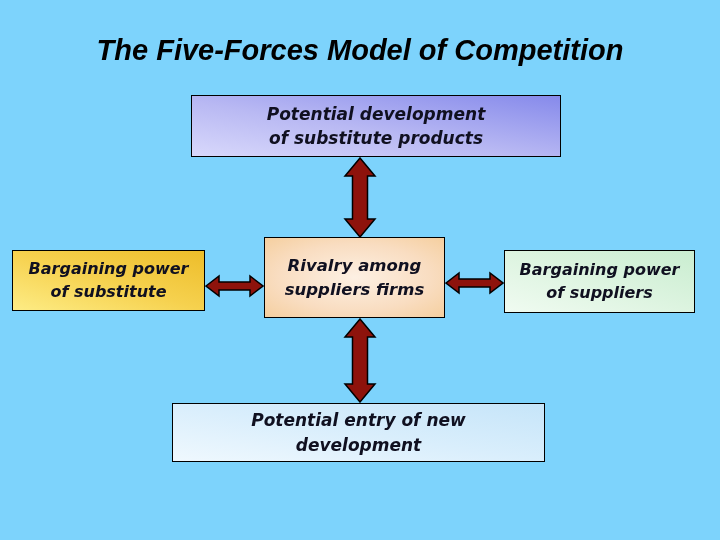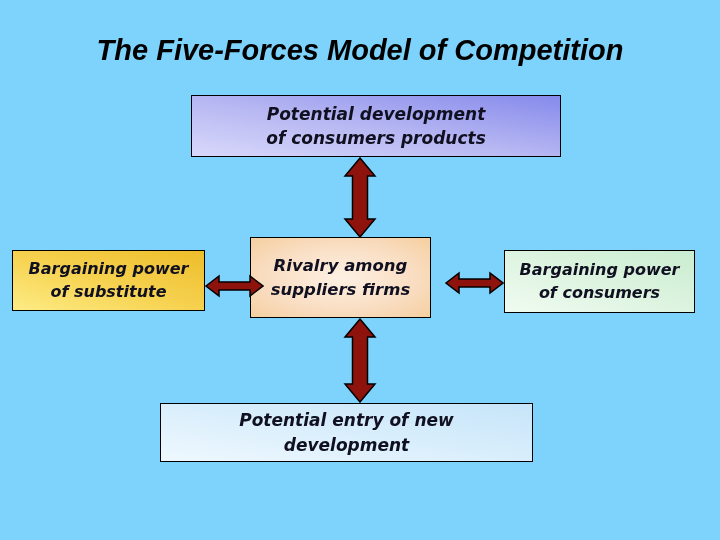--- a/index.html
+++ b/index.html
@@ -50,65 +50,65 @@
     font-size: 17px;
     background: linear-gradient(to bottom left, #868aeb 0%, #b9b9f3 55%, #d8d8fb 100%);
     margin-left: 16px;
   }
   .box-suppliers {
     left: 12px; top: 250px; width: 193px; height: 61px;
     font-size: 16px;
     background: linear-gradient(to bottom left, #edbd2a 0%, #f6d14e 50%, #fdec85 100%);
   }
   .box-rivalry {
-    left: 250px; top: 237px; width: 181px; height: 81px;
+    left: 264px; top: 237px; width: 181px; height: 81px;
     font-size: 16.5px;
     background: radial-gradient(ellipse at center, #fdf0e3 0%, #f9ddc1 60%, #f5cf9f 100%);
   }
   .box-consumers {
     left: 504px; top: 250px; width: 191px; height: 63px;
     font-size: 16px;
     background: linear-gradient(to bottom left, #c9edd0 0%, #ddf4e0 50%, #f0fbf1 100%);
   }
   .box-entrants {
-    left: 160px; top: 403px; width: 373px; height: 59px;
+    left: 172px; top: 403px; width: 373px; height: 59px;
     font-size: 17px;
     background: linear-gradient(to bottom left, #c6e5f9 0%, #d9eefc 50%, #eff8fe 100%);
   }
   .arrow { position: absolute; }
   .arrow-v-top    { left: 343px; top: 157px; }
   .arrow-v-bottom { left: 343px; top: 318px; }
   .arrow-h-left   { left: 205px; top: 274px; }
   .arrow-h-right  { left: 445px; top: 271px; }
 </style>
 </head>
 <body>
 
 <div class="slide">
 
   <h1 class="slide-title">The Five-Forces Model of Competition</h1>
 
   <div class="box box-substitutes">
     <div class="line">Potential development</div>
-    <div class="line">of consumers products</div>
+    <div class="line">of substitute products</div>
   </div>
 
   <div class="box box-suppliers">
     <div class="line">Bargaining power</div>
     <div class="line">of substitute</div>
   </div>
 
   <div class="box box-rivalry">
     <div class="line">Rivalry among</div>
     <div class="line">suppliers firms</div>
   </div>
 
   <div class="box box-consumers">
     <div class="line">Bargaining power</div>
-    <div class="line">of consumers</div>
+    <div class="line">of suppliers</div>
   </div>
 
   <div class="box box-entrants">
     <div class="line">Potential entry of new</div>
     <div class="line">development</div>
   </div>
 
   <svg class="arrow arrow-v-top" width="34" height="81" viewBox="0 0 34 81">
     <polygon stroke-width="1.5" stroke-linejoin="miter" points="17,1 32,19 24.5,19 24.5,62 32,62 17,80 2,62 9.5,62 9.5,19 2,19" fill="#8e130c" stroke="#000000"></polygon>
   </svg>

